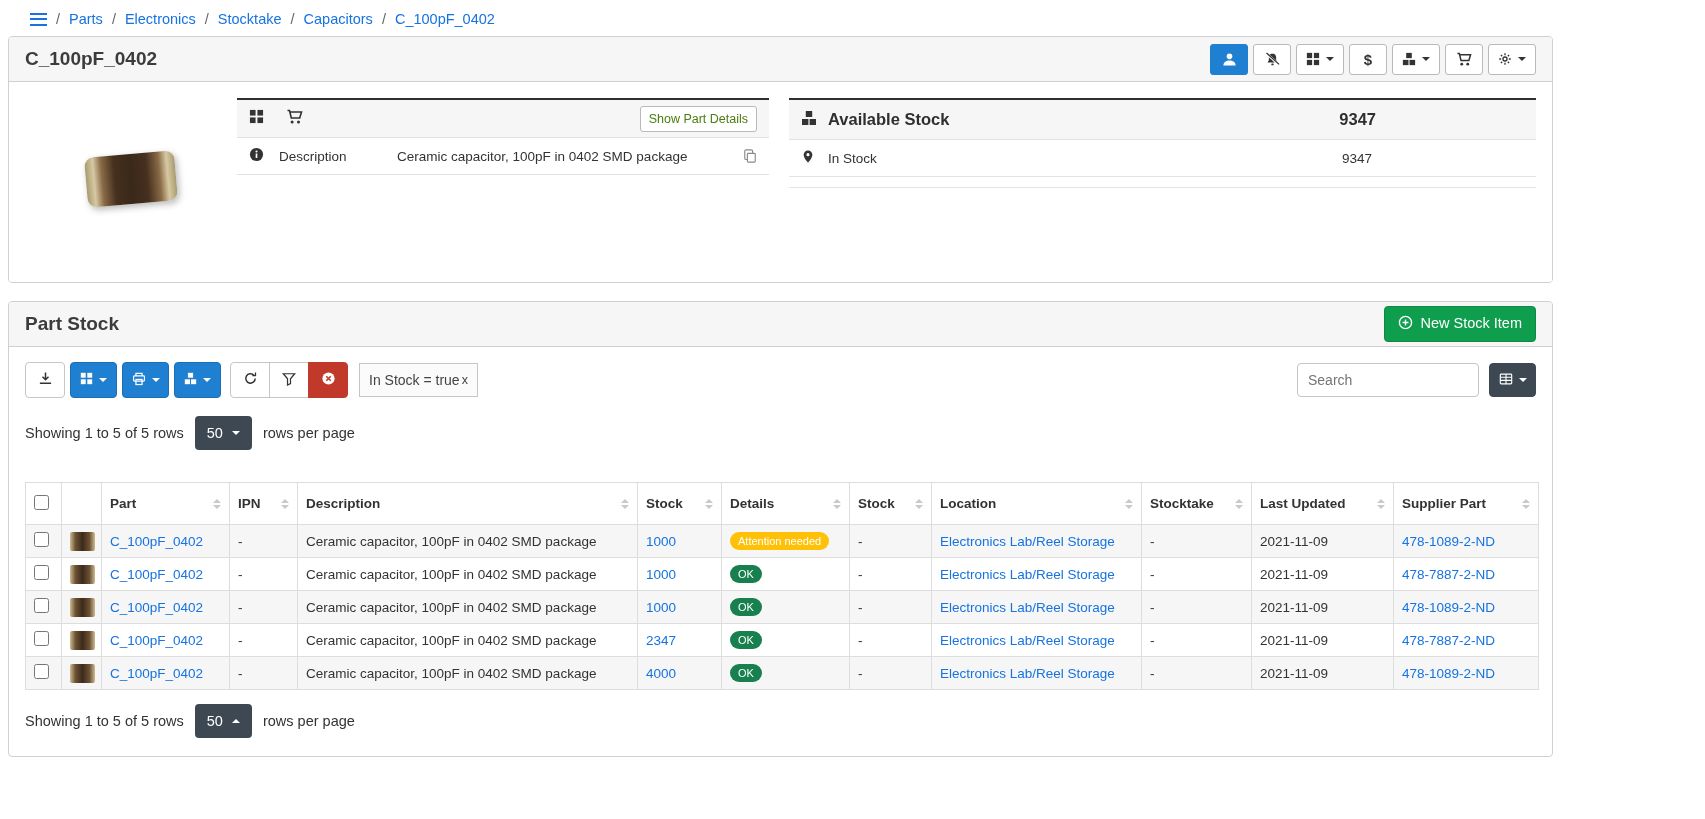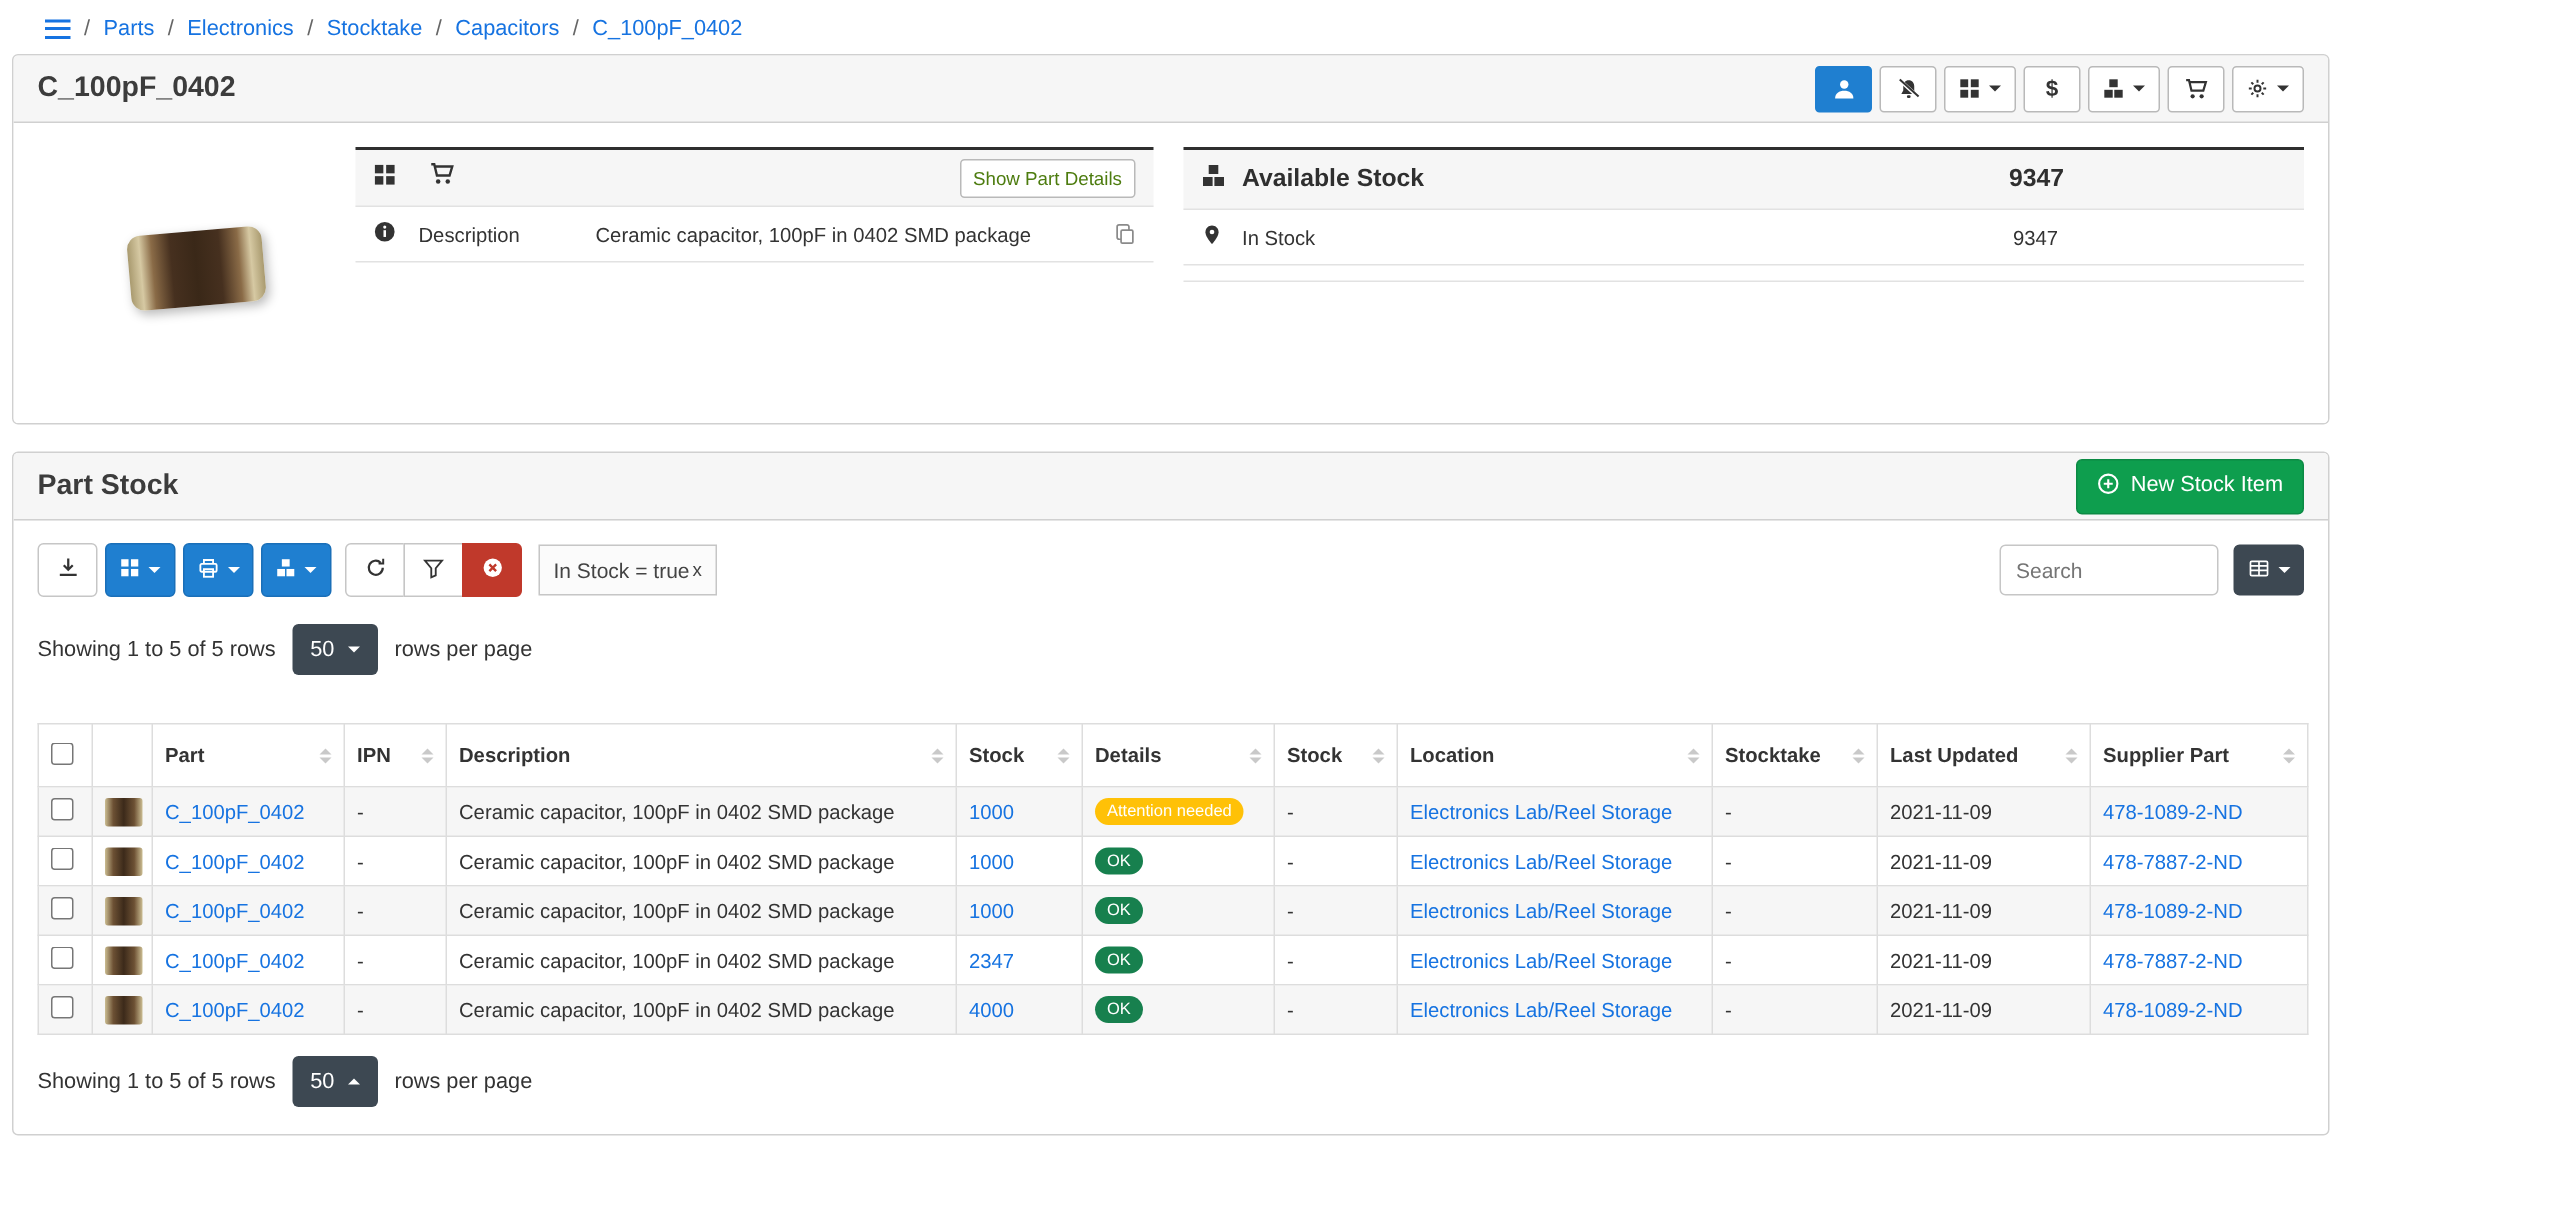--- a/index.html
+++ b/index.html
@@ -65,21 +65,21 @@
   .tbtn.blue{background:var(--blue);border-color:#1a6fb8;color:#fff;min-width:47px}
   .btn-group{display:flex;margin-left:4px}
   .btn-group .tbtn{border-radius:0;margin-left:-1px}
   .btn-group .tbtn:first-child{border-radius:4px 0 0 4px;margin-left:0}
   .btn-group .tbtn:last-child{border-radius:0 4px 4px 0}
   .tbtn.danger{background:var(--danger);border-color:var(--danger)}
   .filter-tag{display:flex;align-items:center;height:34px;border:1px solid #c6c6c6;background:#fbfbfb;
               padding:0 9px;font-size:14px;color:#444;margin-left:6px}
   .filter-x{font-size:12.5px;color:#444;cursor:pointer;margin-left:2px}
   .search-wrap{margin-left:auto;display:flex;gap:10px;align-items:center}
-  .search-input{width:146px;height:34px;border:1px solid #c6c6c6;border-radius:4px;padding:0 10px;font-size:14px;color:#333;outline:none}
+  .search-input{width:182px;height:34px;border:1px solid #c6c6c6;border-radius:4px;padding:0 10px;font-size:14px;color:#333;outline:none}
   .tbtn.dark{background:var(--dark);border-color:var(--dark);color:#fff;min-width:47px;height:34px}
 
   .showing{display:flex;align-items:center;gap:11px;padding:8px 16px 14px;font-size:14.5px;color:#333}
   .showing.bottom{padding:14px 16px 18px}
   .pg-btn{display:inline-flex;align-items:center;gap:9px;background:var(--dark);color:#fff;border:none;border-radius:4px;
           height:34px;padding:0 12px;font-size:14.5px;cursor:pointer}
 
   table.stock-table{border-collapse:collapse;table-layout:fixed;width:calc(100% - 32px);margin:18px 16px 0;font-size:13.5px}
   .stock-table th,.stock-table td{border:1px solid #ddd;padding:6px 8px;text-align:left;vertical-align:middle;
         overflow:hidden;white-space:nowrap;text-overflow:ellipsis}

